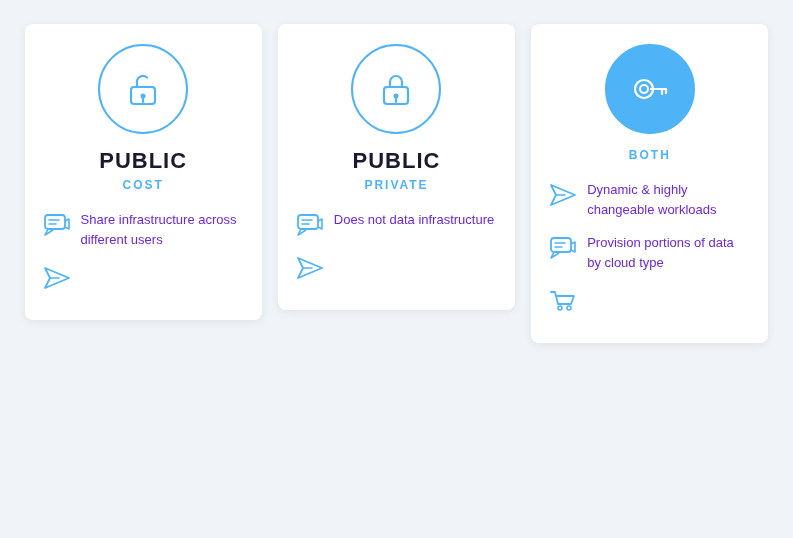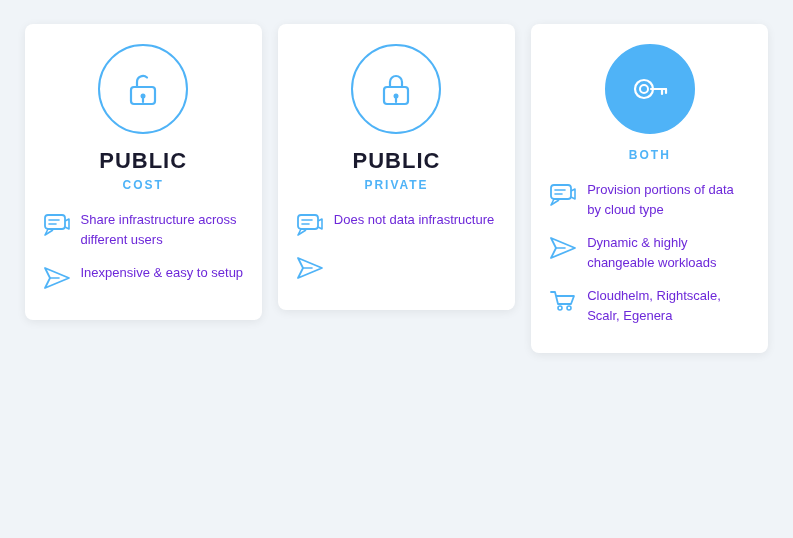--- a/index.html
+++ b/index.html
@@ -118,21 +118,20 @@
     <line x1="6" y1="13" x2="13" y2="13" stroke="#4fb3f7" stroke-width="1.6" stroke-linecap="round"></line>
     <path d="M22 10 L26 8 L26 18 L22 16" stroke="#4fb3f7" stroke-width="1.6" stroke-linejoin="round" fill="none"></path>
   </svg></div>
           <div class="feature-text">Share infrastructure across different users</div>
         </div>
         <div class="feature-item">
           <div class="feature-icon"><svg viewBox="0 0 28 28" fill="none" xmlns="http://www.w3.org/2000/svg">
     <polygon points="2,4 26,14 2,24 7,14" stroke="#4fb3f7" stroke-width="1.8" stroke-linejoin="round" fill="none"></polygon>
     <line x1="7" y1="14" x2="16" y2="14" stroke="#4fb3f7" stroke-width="1.6" stroke-linecap="round"></line>
   </svg></div>
-          <div class="feature-text">Inexpensive &amp; easy to setup</div>
         </div>
       </div>
     </div>
     <div class="card">
       <div class="icon-circle">
         <svg viewBox="0 0 44 44" fill="none" xmlns="http://www.w3.org/2000/svg">
     <rect x="10" y="20" width="24" height="17" rx="3" stroke="#4fb3f7" stroke-width="2.2" fill="none"></rect>
     <path d="M16 20V15a6 6 0 0 1 12 0v5" stroke="#4fb3f7" stroke-width="2.2" stroke-linecap="round" fill="none"></path>
     <circle cx="22" cy="29" r="2.5" fill="#4fb3f7"></circle>
     <line x1="22" y1="31.5" x2="22" y2="35" stroke="#4fb3f7" stroke-width="2.2" stroke-linecap="round"></line>
@@ -166,38 +165,37 @@
     <circle cx="16" cy="22" r="4" stroke="#fff" stroke-width="2" fill="none"></circle>
     <line x1="23" y1="22" x2="38" y2="22" stroke="#fff" stroke-width="2.2" stroke-linecap="round"></line>
     <line x1="34" y1="22" x2="34" y2="27" stroke="#fff" stroke-width="2.2" stroke-linecap="round"></line>
     <line x1="38" y1="22" x2="38" y2="26" stroke="#fff" stroke-width="2.2" stroke-linecap="round"></line>
   </svg>
       </div>
       <div class="card-subtitle">BOTH</div>
       <div class="feature-list">
         <div class="feature-item">
           <div class="feature-icon"><svg viewBox="0 0 28 28" fill="none" xmlns="http://www.w3.org/2000/svg">
+    <polygon points="2,4 26,14 2,24 7,14" stroke="#4fb3f7" stroke-width="1.8" stroke-linejoin="round" fill="none"></polygon>
+    <line x1="7" y1="14" x2="16" y2="14" stroke="#4fb3f7" stroke-width="1.6" stroke-linecap="round"></line>
+  </svg></div>
+          <div class="feature-text">Dynamic &amp; highly changeable workloads</div>
+        </div>
+        <div class="feature-item">
+          <div class="feature-icon"><svg viewBox="0 0 28 28" fill="none" xmlns="http://www.w3.org/2000/svg">
     <rect x="2" y="4" width="20" height="14" rx="3" stroke="#4fb3f7" stroke-width="1.8" fill="none"></rect>
     <path d="M5 18 L2 24 L10 19" stroke="#4fb3f7" stroke-width="1.6" stroke-linejoin="round" fill="none"></path>
     <line x1="6" y1="9" x2="16" y2="9" stroke="#4fb3f7" stroke-width="1.6" stroke-linecap="round"></line>
     <line x1="6" y1="13" x2="13" y2="13" stroke="#4fb3f7" stroke-width="1.6" stroke-linecap="round"></line>
     <path d="M22 10 L26 8 L26 18 L22 16" stroke="#4fb3f7" stroke-width="1.6" stroke-linejoin="round" fill="none"></path>
   </svg></div>
           <div class="feature-text">Provision portions of data by cloud type</div>
         </div>
         <div class="feature-item">
           <div class="feature-icon"><svg viewBox="0 0 28 28" fill="none" xmlns="http://www.w3.org/2000/svg">
-    <polygon points="2,4 26,14 2,24 7,14" stroke="#4fb3f7" stroke-width="1.8" stroke-linejoin="round" fill="none"></polygon>
-    <line x1="7" y1="14" x2="16" y2="14" stroke="#4fb3f7" stroke-width="1.6" stroke-linecap="round"></line>
-  </svg></div>
-          <div class="feature-text">Dynamic &amp; highly changeable workloads</div>
-        </div>
-        <div class="feature-item">
-          <div class="feature-icon"><svg viewBox="0 0 28 28" fill="none" xmlns="http://www.w3.org/2000/svg">
     <path d="M2 5 H6 L9 17 H22 L25 9 H8" stroke="#4fb3f7" stroke-width="1.8" stroke-linecap="round" stroke-linejoin="round" fill="none"></path>
     <circle cx="11" cy="21" r="2" stroke="#4fb3f7" stroke-width="1.6" fill="none"></circle>
     <circle cx="20" cy="21" r="2" stroke="#4fb3f7" stroke-width="1.6" fill="none"></circle>
   </svg></div>
-          <div class="feature-text">Cloudhelm, Rightscale, Scalr, Egenera</div>
         </div>
       </div>
     </div>
   </div>
 
 </body></html>

